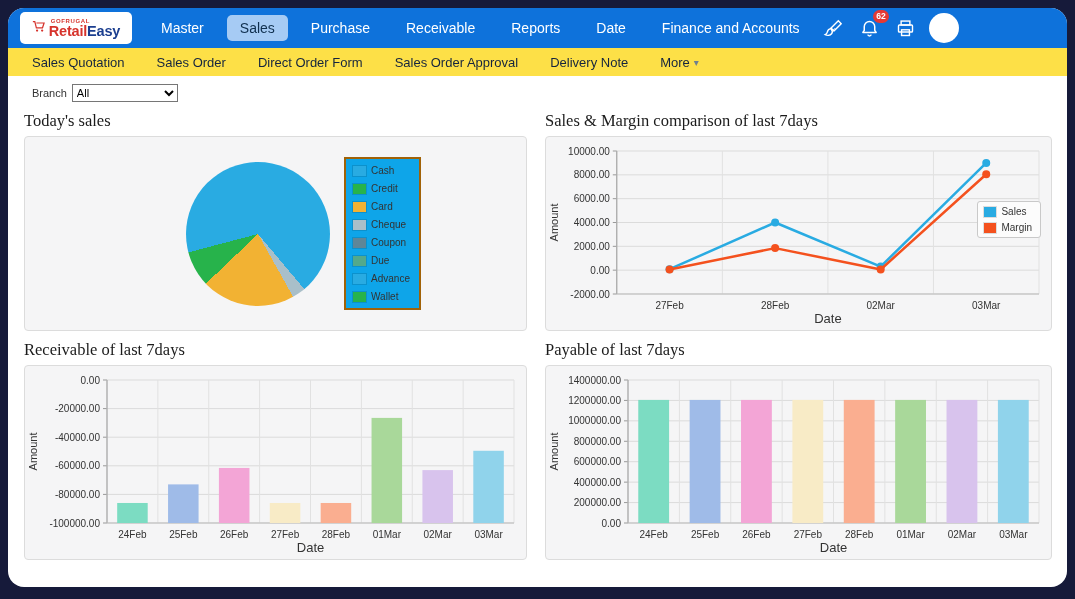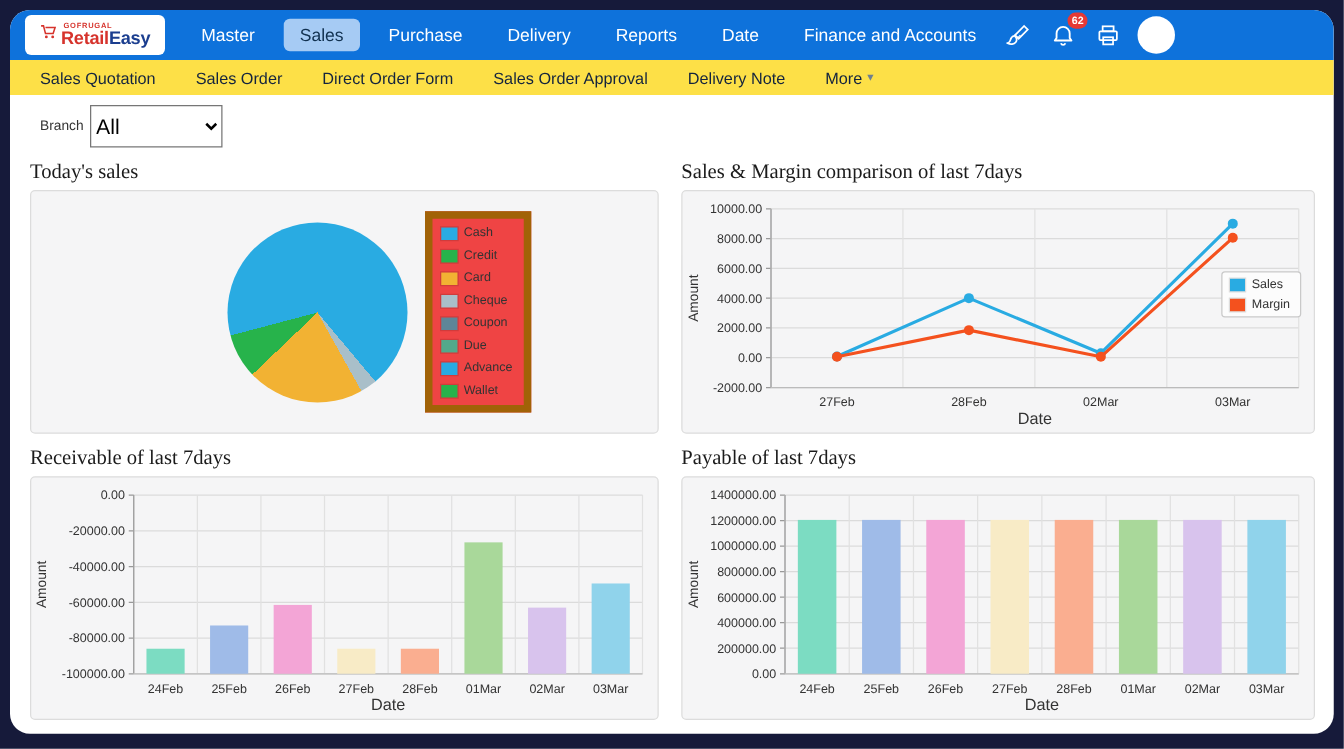--- a/index.html
+++ b/index.html
@@ -25,27 +25,27 @@
 
   
   .subnav{height:28px;background:#fde047;display:flex;align-items:center;gap:32px;padding:0 24px}
   .subnav-item{font-size:13px;color:#14243E;cursor:pointer;white-space:nowrap;display:flex;align-items:center;gap:4px}
   .subnav-item .arrow{color:#6F7F8F;font-size:10px}
 
   
   .content{padding:8px 15px 0 16px}
   .branch-row{display:flex;align-items:center;gap:5px;margin-left:8px}
   .branch-label{font-size:11px;color:#333}
-  .branch-select{width:106px;height:34px;font-size:17px;font-family:"Liberation Sans",sans-serif;border:1px solid #767676;background:#fff}
+  .branch-select{width:106px;height:18px;font-size:11px;font-family:"Liberation Sans",sans-serif;border:1px solid #767676;background:#fff}
   .grid{display:grid;grid-template-columns:503px 1fr;column-gap:18px}
   .cell-title{font-family:"Liberation Serif",serif;font-size:16.5px;font-weight:400;color:#1b1b1b;margin:9px 0 5px 0}
   .panel{height:195px;background:#F5F5F6;border:1px solid #DCDCDC;border-radius:4px;position:relative;overflow:hidden}
   .pie-panel{display:flex;align-items:center;justify-content:center;gap:14px}
   .pie{width:144px;height:144px;border-radius:50%;flex:none;margin-left:56px}
-  .pie-legend{background:#ef4444;border:6px solid #a16207;padding:6px 9px 6px 7px;display:flex;flex-direction:column;gap:7px}
+  .pie-legend{background:#0ea5e9;border:2px solid #a16207;padding:6px 9px 6px 7px;display:flex;flex-direction:column;gap:7px}
   .pie-legend .li{display:flex;align-items:center;gap:5px;font-size:10px;color:#333;cursor:pointer}
   .sw{width:13px;height:10px;flex:none;outline:1px solid rgba(0,0,0,.12)}
   .line-legend{position:absolute;right:10px;top:64px;background:#FCFCFC;border:1px solid #C9C9C9;border-radius:3px;padding:4px 8px 4px 6px;display:flex;flex-direction:column;gap:5px}
   .line-legend .li{display:flex;align-items:center;gap:5px;font-size:10px;color:#333;cursor:pointer}
   svg.chart{display:block}
   svg.chart text{font-family:"Liberation Sans",sans-serif}
 </style>
 </head>
 <body>
 
@@ -63,21 +63,21 @@
       <span class="logo-text">
         <span class="logo-top">GOFRUGAL</span>
         <span class="logo-name"><b class="lg-red">Retail</b><b class="lg-blue">Easy</b></span>
       </span>
     </div>
 
     <nav class="menu" id="mainMenu">
         <div class="menu-item">Master</div>
         <div class="menu-item active">Sales</div>
         <div class="menu-item">Purchase</div>
-        <div class="menu-item">Delivery</div>
+        <div class="menu-item">Receivable</div>
         <div class="menu-item">Reports</div>
         <div class="menu-item">Date</div>
         <div class="menu-item">Finance and Accounts</div>
       </nav>
 
 
     <div class="iconbtn">
       <svg width="21" height="21" viewBox="0 0 24 24">
         <path d="M17.5 3.2l3.3 3.3-8.3 8.3-3.3-3.3z" fill="none" stroke="#fff" stroke-width="1.6"></path>
         <path d="M8.6 12.1c-2 .4-3.2 1.8-3.7 4-.3 1.4-1 2.2-2.4 2.8 2.5 1.4 5.8 1 7.3-.9 1.2-1.5 1-3.4-.2-4.9z" fill="none" stroke="#fff" stroke-width="1.6"></path>

